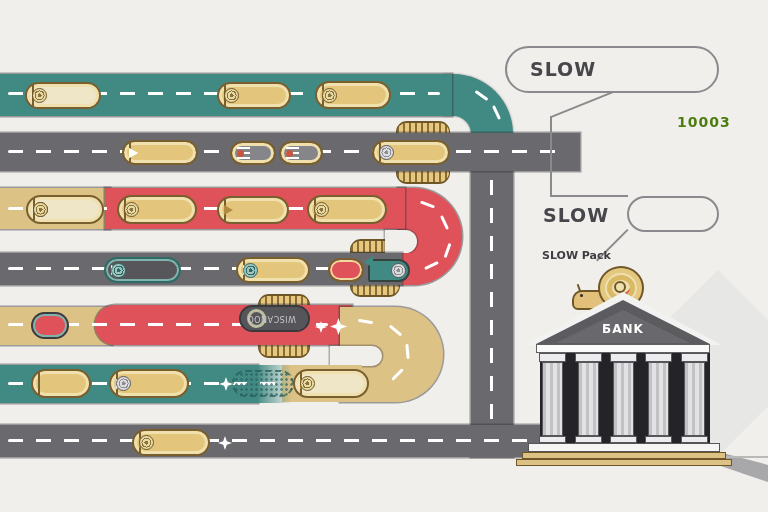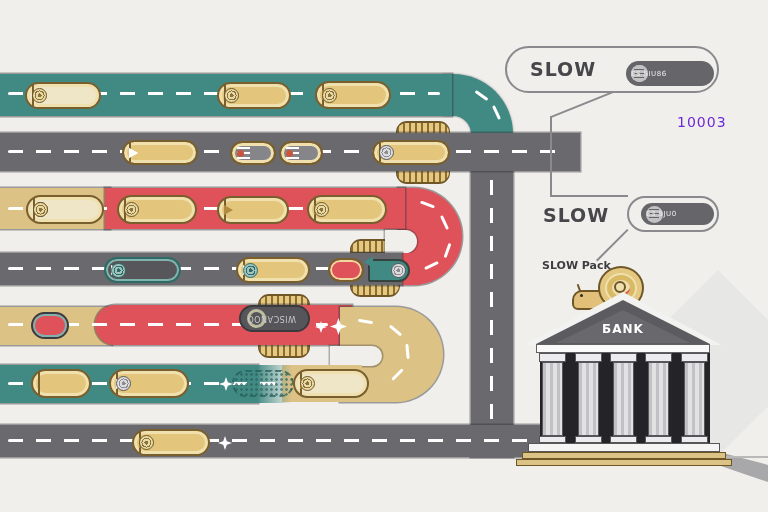--- a/index.html
+++ b/index.html
@@ -77,21 +77,21 @@
           box-shadow:0 0 0 3px #f3f2ee,0 0 0 4px rgba(52,52,58,.35);
           display:flex;align-items:center;padding:0 8px;gap:2px;}
   .endcap .lp{width:34px;height:20px;border-radius:999px;background:#9ec4bd;border:1.5px solid #39706a;position:static;}
   .endcap .gc{width:26px;height:26px;border-radius:50%;background:#585a5e;border:1.5px solid #3c3c40;position:static;margin-left:-8px;}
   .endcap .pc{position:static;color:#fff;font-size:11px;font-weight:bold;margin-left:6px;}
 
   
   .bubble{border:2px solid #8a8a8e;background:rgba(0,0,0,0);z-index:6;}
   .cline{height:2px;background:#8a8a8e;transform-origin:0 0;z-index:6;}
   .label-lg{color:#47474b;font-size:19px;font-weight:600;letter-spacing:1px;z-index:6;}
-  .label-md{color:#6d28d9;font-size:14px;font-weight:normal;letter-spacing:1px;z-index:6;}
+  .label-md{color:#4d7c0f;font-size:14px;font-weight:bold;letter-spacing:1px;z-index:6;}
   .label-sm{color:#3e3e42;font-size:11px;font-weight:bold;z-index:6;}
   .badge{background:#66666a;border-radius:999px;display:flex;align-items:center;gap:4px;
          padding:0 8px 0 5px;z-index:6;}
   .badge .circ{width:17px;height:17px;border-radius:50%;background:#c2c2c4;position:static;flex:none;
          background-image:repeating-linear-gradient(180deg,rgba(90,90,94,.9) 0 1.5px,rgba(0,0,0,0) 1.5px 4px);
          background-size:60% 55%;background-repeat:no-repeat;background-position:center;}
   .badge .btxt{position:static;color:#ececee;font-size:7px;letter-spacing:.5px;white-space:nowrap;}
 
   
   .tri{clip-path:polygon(50% 0,100% 100%,0 100%);}
@@ -249,38 +249,29 @@
 
   <div class="veh" style="left:132px;top:429px;width:78px;height:27px;">
     <span class="ipill red"></span>
       <span class="chev gold"></span>
       <span class="coin"></span>
   </div>
   <div class="spark" style="left:218px;top:436px;width:14px;height:14px;"></div>
 
   <div class="bubble" style="left:505px;top:46px;width:214px;height:47px;border-radius:24px;"></div>
   <div class="label-lg" style="left:530px;top:58px;">SLOW</div>
-  <div class="badge" style="left:626px;top:61px;width:88px;height:25px;">
-    <span class="circ"></span>
-    <span class="circ"></span>
-    <span class="btxt">ES 5IU86</span>
-  </div>
   <div class="cline" style="left:551px;top:116px;width:67px;transform:rotate(-22deg);"></div>
   <div class="cline" style="left:550px;top:116px;width:2px;height:81px;"></div>
   <div class="cline" style="left:550px;top:195px;width:78px;"></div>
   <div class="label-md" style="left:677px;top:114px;">10003</div>
 
   <div class="bubble" style="left:627px;top:196px;width:92px;height:36px;border-radius:18px;"></div>
   <div class="label-lg" style="left:543px;top:204px;">SLOW</div>
-  <div class="badge" style="left:641px;top:203px;width:73px;height:22px;">
-    <span class="circ"></span>
-    <span class="btxt">E3 9JU0</span>
-  </div>
   <div class="cline" style="left:596px;top:260px;width:44px;transform:rotate(-45deg);"></div>
-  <div class="label-sm" style="left:542px;top:259px;">SLOW Pack</div>
+  <div class="label-sm" style="left:542px;top:249px;">SLOW Pack</div>
 
   <div style="left:572px;top:290px;width:46px;height:20px;background:#e3c07a;border:2px solid #6e5627;border-radius:10px 14px 6px 6px;z-index:5;"></div>
   <div style="left:580px;top:294px;width:3px;height:3px;border-radius:50%;background:#2a2a2e;z-index:5;"></div>
   <div style="left:578px;top:284px;width:2px;height:8px;background:#6e5627;transform:rotate(-20deg);z-index:5;"></div>
   <div style="left:598px;top:266px;width:46px;height:44px;border-radius:50%;background:#eedfae;border:2px solid #6e5627;
               box-shadow:inset 0 0 0 5px #e4c87f, inset 0 0 0 7px #eedfae, inset 0 0 0 12px #d9b963, inset -4px -7px 0 6px var(--red);z-index:5;"></div>
   <div style="left:614px;top:281px;width:12px;height:12px;border-radius:50%;background:#eedfae;border:2px solid #6e5627;z-index:5;"></div>
 
   <div class="tri" style="left:524px;top:292px;width:198px;height:53px;background:#f2f2f0;z-index:5;filter:drop-shadow(0 1px 0 #55555a);"></div>
   <div class="tri" style="left:536px;top:300px;width:174px;height:44px;background:#5c5c60;z-index:5;"></div>

